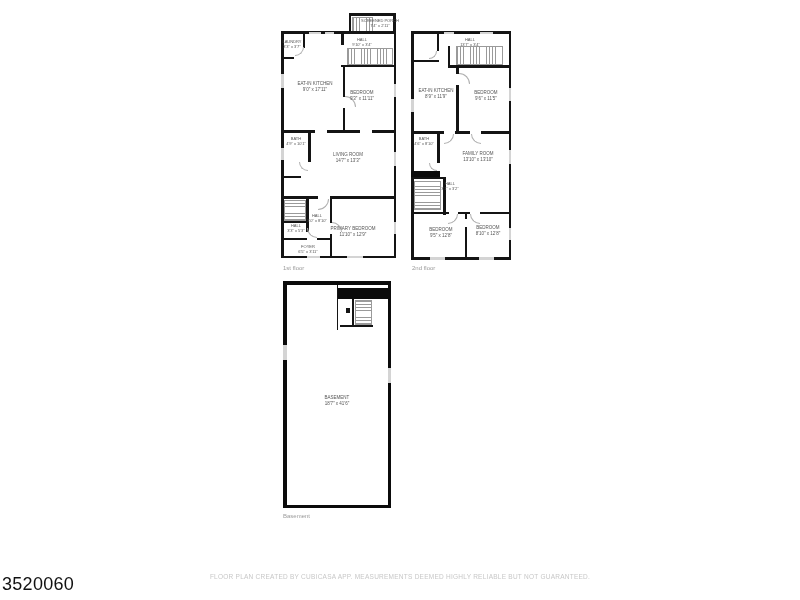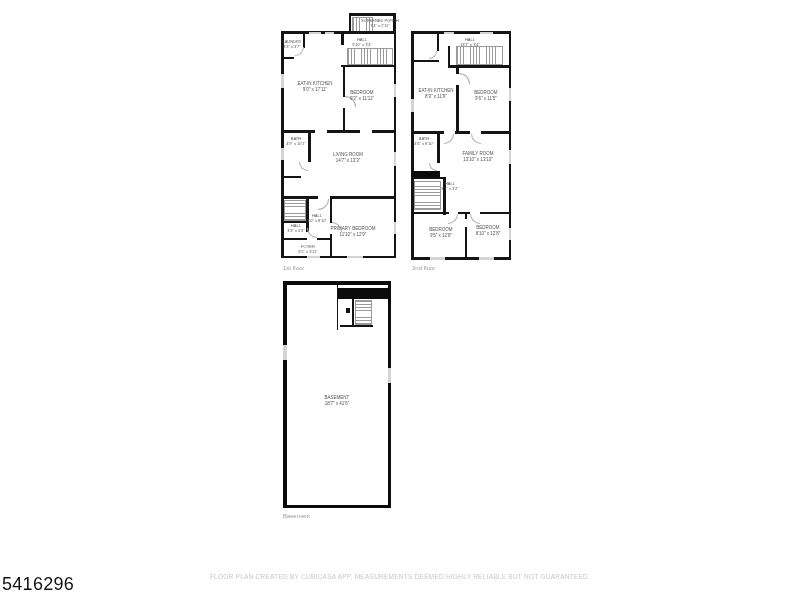--- a/index.html
+++ b/index.html
@@ -223,16 +223,16 @@
 
   <div class="window" style="left:283px;top:345px;width:3.5px;height:15px"></div>
   <div class="window" style="left:387.5px;top:368px;width:3.5px;height:15px"></div>
 
   <div class="rlabel" style="left:337px;top:401px">
     <span class="rn">BASEMENT</span>
     <span class="rd">18'7" x 41'6"</span>
   </div>
   <div class="caption" style="left:283px;top:513px">Basement</div>
 
-  <div class="mls">5416296</div>
+  <div class="mls">3520060</div>
   <div class="footer">FLOOR PLAN CREATED BY CUBICASA APP. MEASUREMENTS DEEMED HIGHLY RELIABLE BUT NOT GUARANTEED.</div>
 
 </div>
 
 </body></html>

